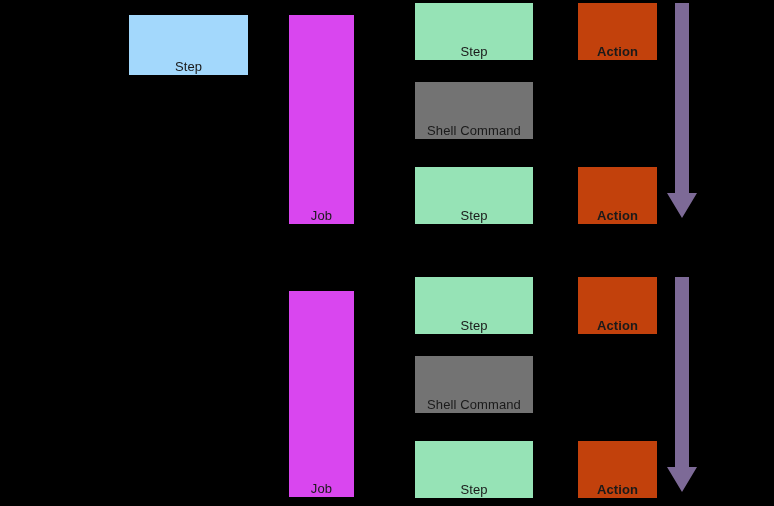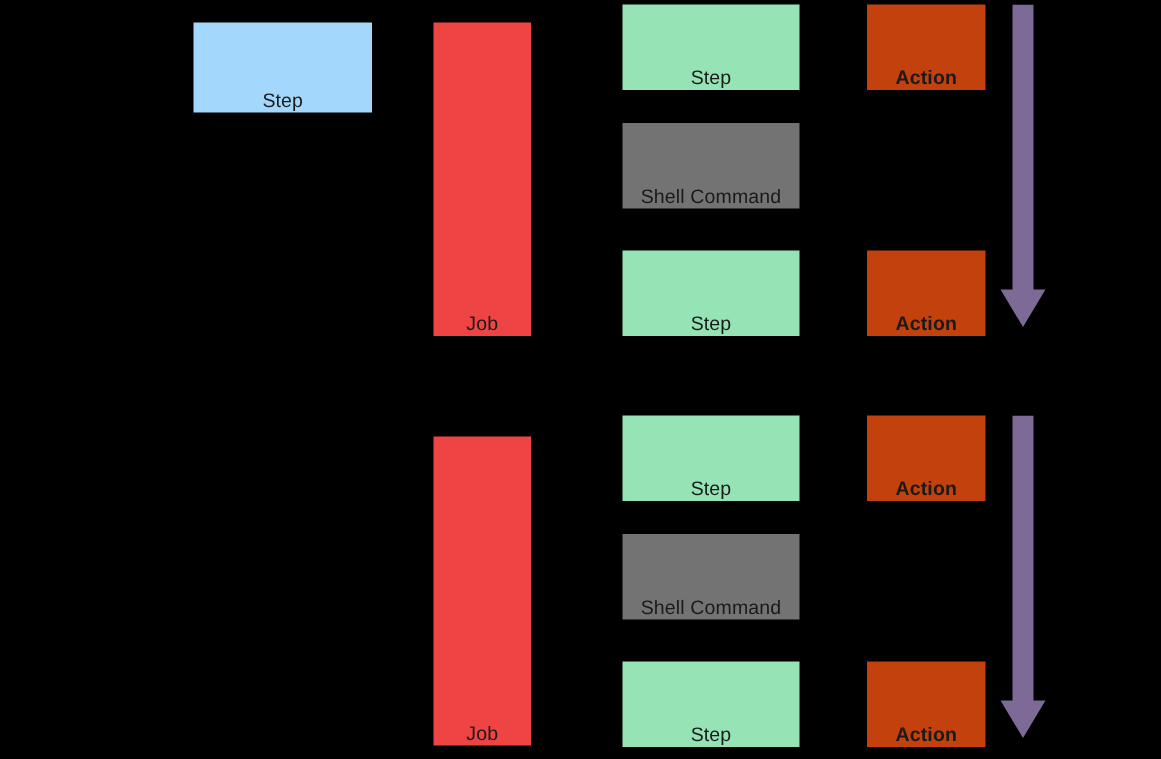--- a/index.html
+++ b/index.html
@@ -25,21 +25,21 @@
     justify-content: center;
     text-align: center;
     color: #1a1a1a;
     font-size: 13px;
     font-family: "Liberation Sans", sans-serif;
     line-height: 1.2;
     letter-spacing: 0.1px;
     user-select: none;
   }
   .node-event  { background: #a3d8fc; }
-  .node-job    { background: #ef4444; }
+  .node-job    { background: #d946ef; }
   .node-step   { background: #96e3b6; }
   .node-shell  { background: #737373; }
   .node-action { background: #c2410c; font-weight: bold; }
 
   .arrow {
     position: absolute;
     overflow: visible;
   }
   .arrow svg { display: block; }
 </style>

